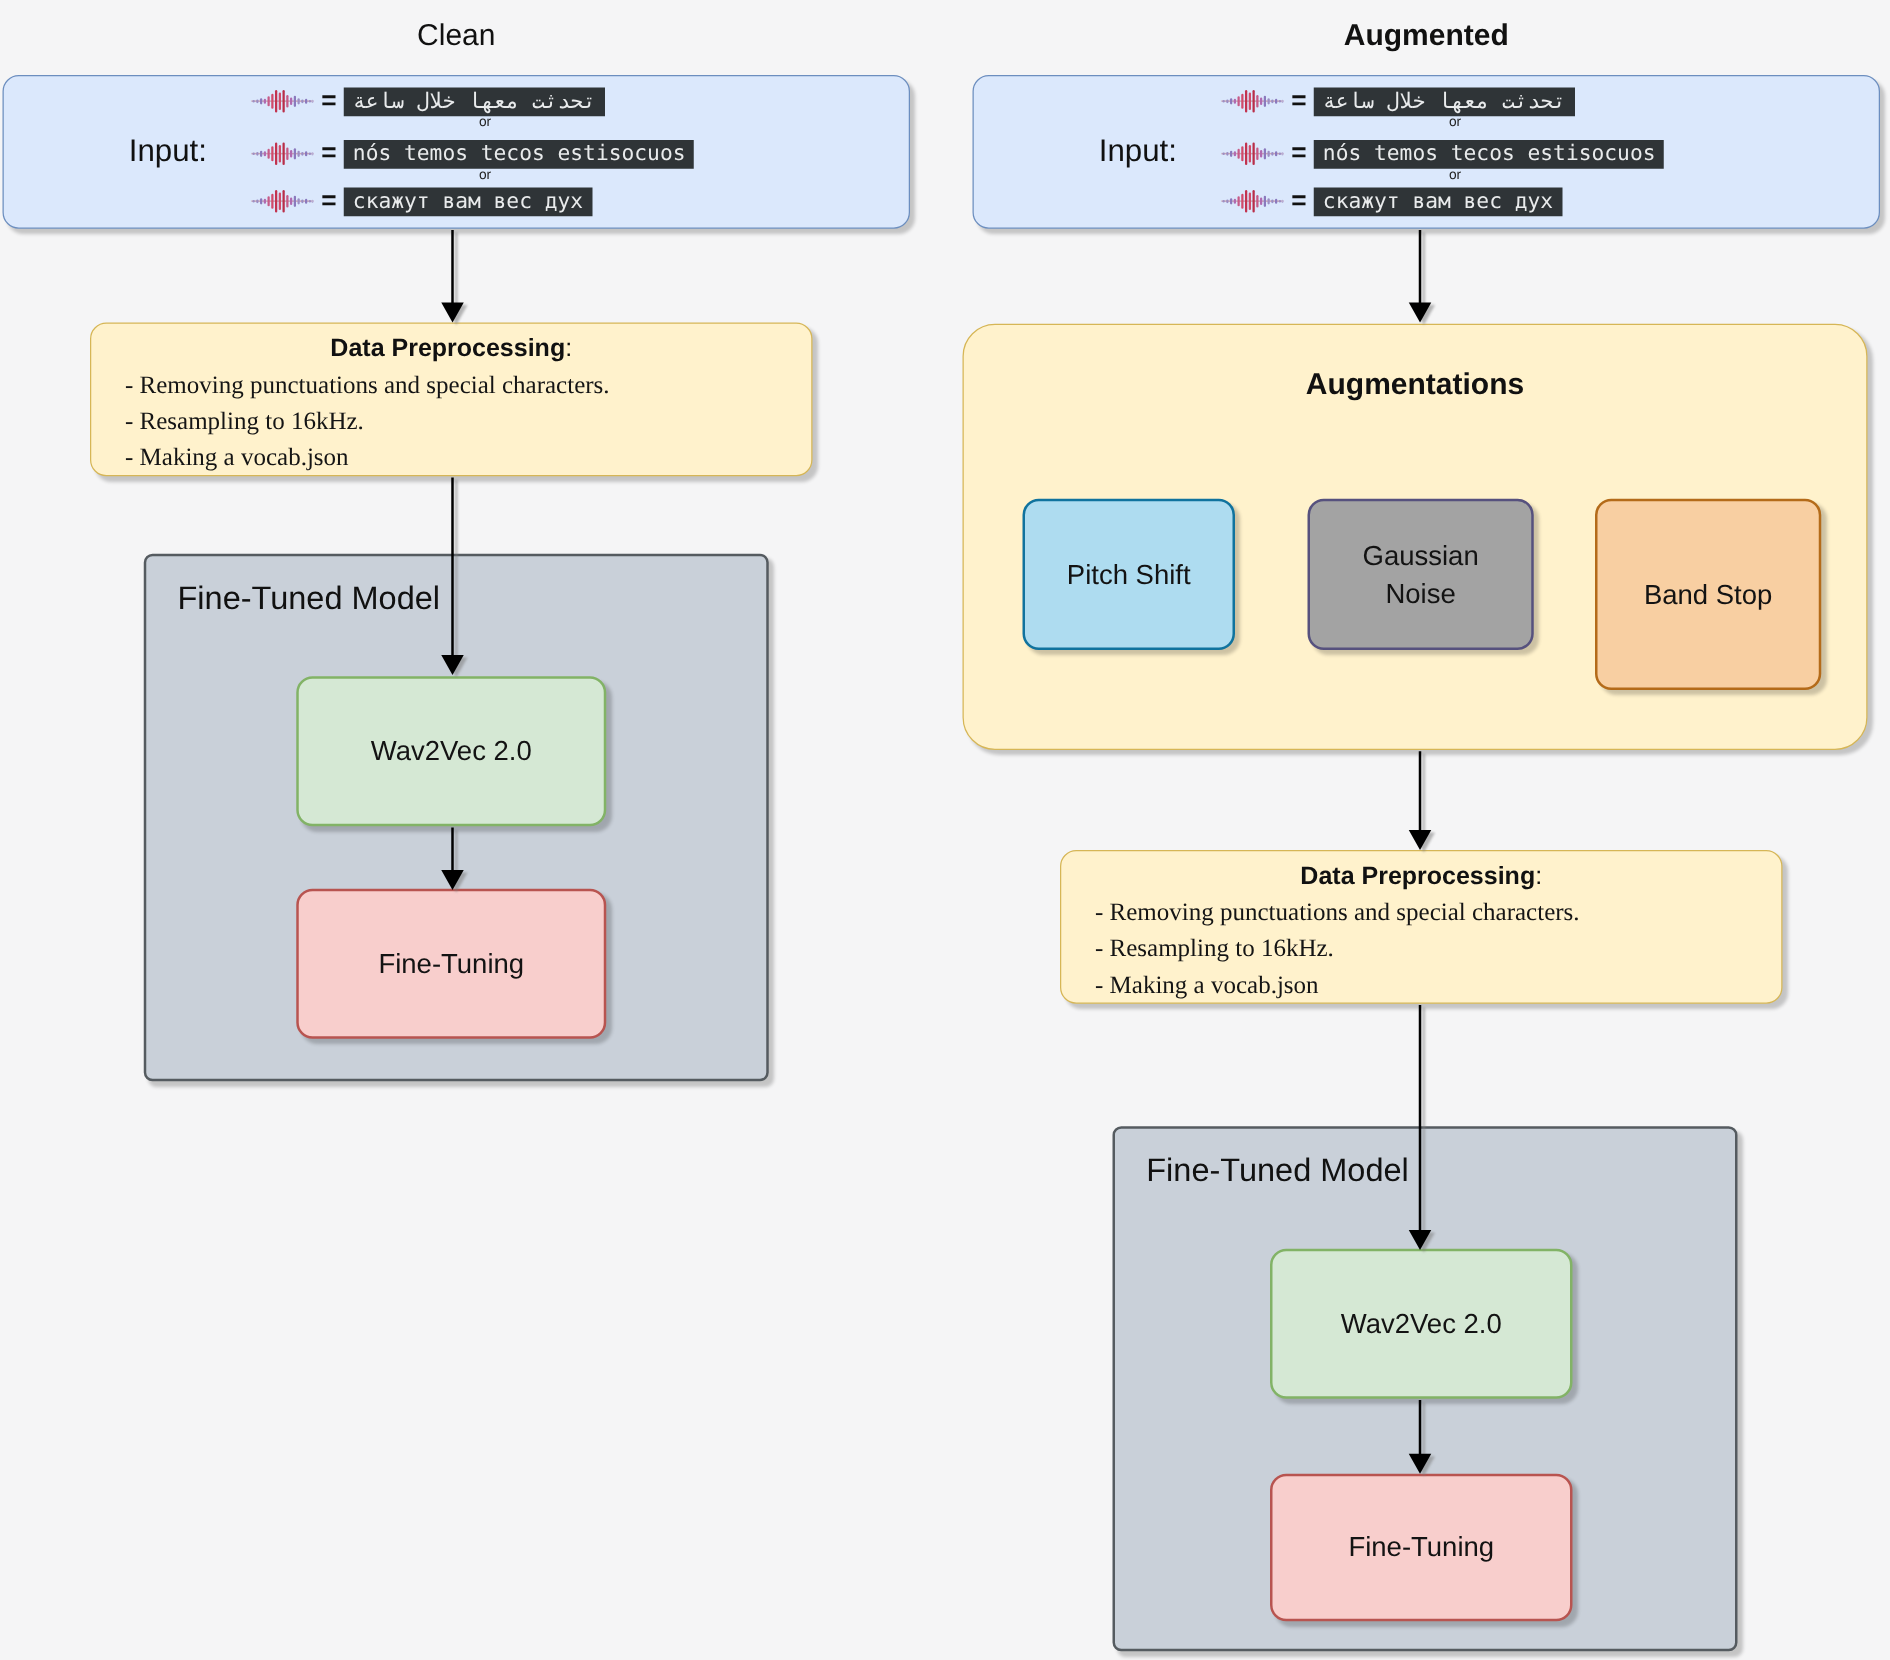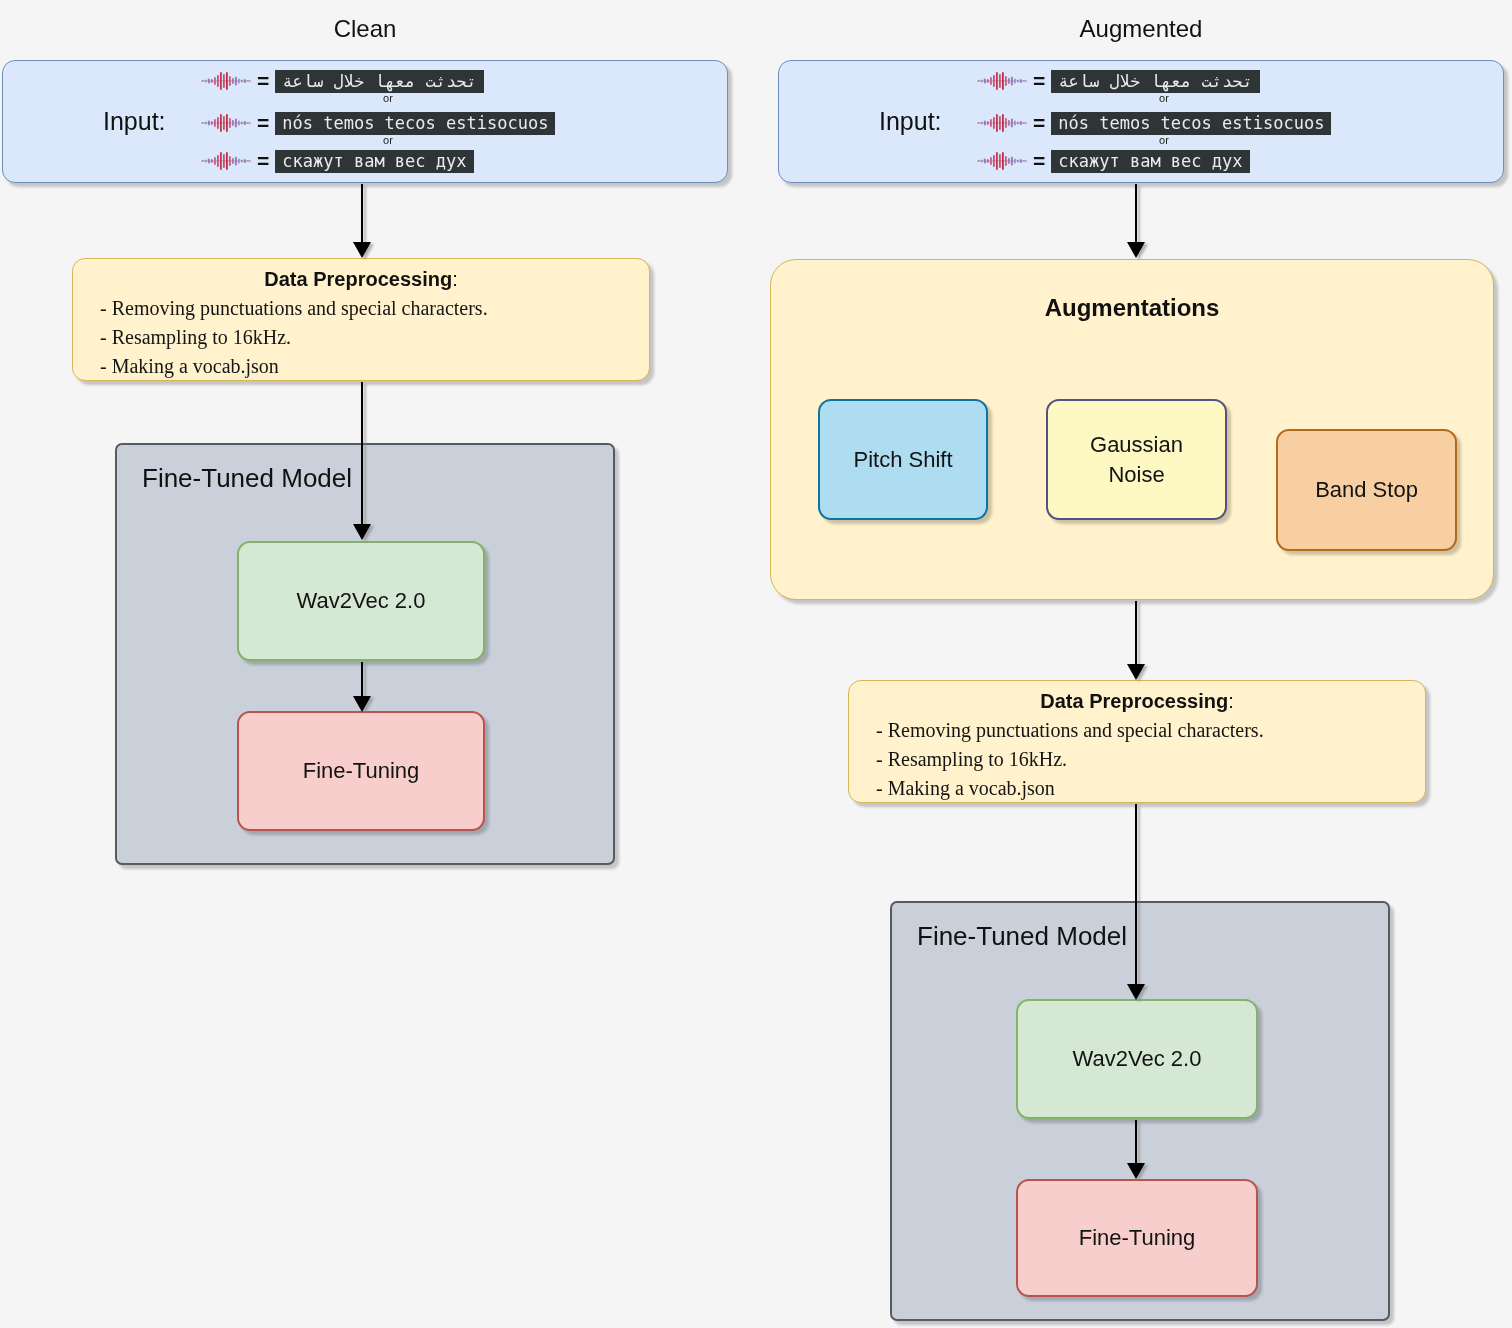--- a/index.html
+++ b/index.html
@@ -176,21 +176,21 @@
 
 <div class="arrow" style="left:362px;top:662px;height:50px;">
   <div class="line"></div>
     <div class="head"></div>
 </div>
 
 <div class="node r12" style="left: 237px; top: 711px; width: 248px; height: 120px; border-width: 2px; z-index: 2; background-color: rgb(248, 206, 204); border-color: rgb(184, 84, 80);">
   <div class="model-box-label">Fine-Tuning</div>
 </div>
 
-<div class="abs col-title" style="left:1041px;top:14px;width:200px;">Augmented</div>
+<div class="abs col-title" style="left:1041px;top:14px;width:200px;font-weight:bold;">Augmented</div>
 
 <div class="node r12" style="left: 778px; top: 60px; width: 726px; height: 123px; background-color: rgb(219, 232, 252); border-color: rgb(108, 142, 191);">
   <div class="input-label">Input:</div>
 
   <div class="io-row" style="top:8px;">
     <svg class="wave-icon" viewBox="0 0 50 20">
         <use href="#waveform"></use>
       </svg>
     <span class="eq">=</span>
     <span class="terminal" dir="rtl" style="background-color: rgb(47, 52, 55); color: rgb(233, 235, 236);">تحدثت معها خلال ساعة</span>
@@ -221,25 +221,25 @@
 </div>
 
 <div class="node r26" style="left: 770px; top: 259px; width: 724px; height: 341px; background-color: rgb(255, 242, 204); border-color: rgb(214, 182, 86);">
   <div class="aug-title">Augmentations</div>
 </div>
 
 <div class="node r12" style="left: 818px; top: 399px; width: 170px; height: 121px; border-width: 2px; z-index: 3; background-color: rgb(174, 220, 240); border-color: rgb(16, 115, 158);">
   <div class="method-label">Pitch Shift</div>
 </div>
 
-<div class="node r12" style="left: 1046px; top: 399px; width: 181px; height: 121px; border-width: 2px; z-index: 3; background-color: #fef9c3; border-color: rgb(86, 81, 126);">
+<div class="node r12" style="left: 1046px; top: 399px; width: 181px; height: 121px; border-width: 2px; z-index: 3; background-color: #a3a3a3; border-color: rgb(86, 81, 126);">
   <div class="method-label" style="padding:0 30px;">Gaussian Noise</div>
 </div>
 
-<div class="node r12" style="left: 1276px; top: 399px; width: 181px; height: 122px; border-width: 2px; z-index: 3; background-color: rgb(248, 207, 162); border-color: rgb(180, 107, 25); margin-top: 30px;">
+<div class="node r12" style="left: 1276px; top: 399px; width: 181px; height: 153px; border-width: 2px; z-index: 3; background-color: rgb(248, 207, 162); border-color: rgb(180, 107, 25);">
   <div class="method-label">Band Stop</div>
 </div>
 
 <div class="arrow" style="left:1136px;top:601px;height:79px;">
   <div class="line"></div>
     <div class="head"></div>
 </div>
 
 <div class="node r12" style="left: 848px; top: 680px; width: 578px; height: 123px; background-color: rgb(255, 242, 204); border-color: rgb(214, 182, 86);">
   <div class="pp-title">

